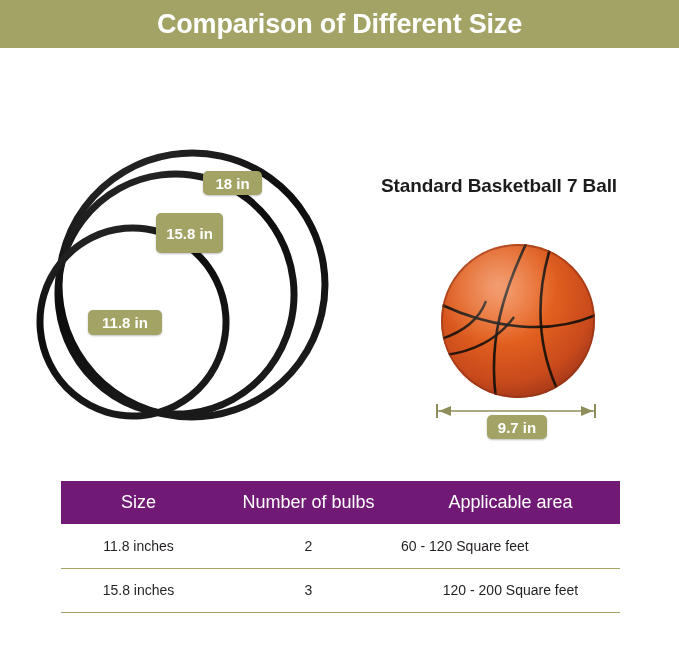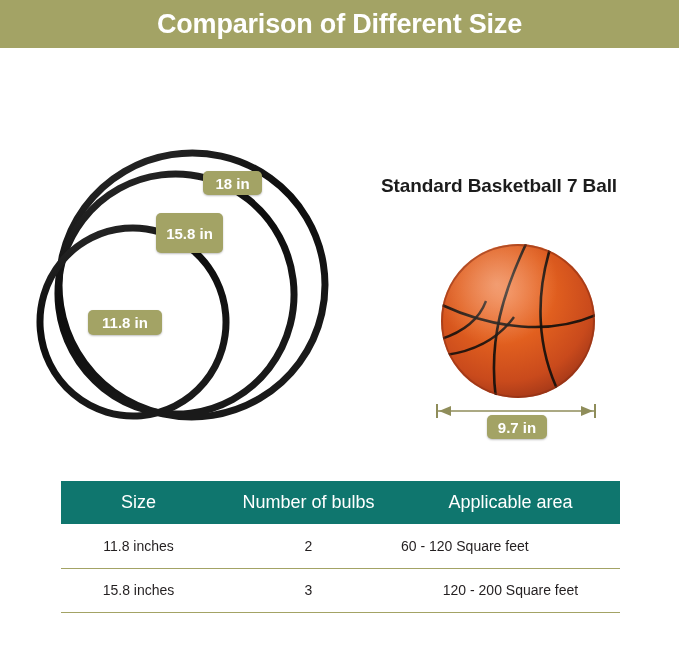--- a/index.html
+++ b/index.html
@@ -133,21 +133,21 @@
       <polygon points="14,11 26,6 26,16" fill="#8f8d5a"></polygon>
       <polygon points="168,11 156,6 156,16" fill="#8f8d5a"></polygon>
     </svg>
   </div>
 
   <div class="pill pill-97">9.7 in</div>
 
   <div style="position:absolute;left:61px;top:481px;width:559px;">
     <table style="border-collapse:collapse;width:559px;table-layout:fixed;">
       <thead>
-        <tr style="background:#0f766e;height:43px;">
+        <tr style="background:#701a75;height:43px;">
           <th style="width:155px;color:#ffffff;font-size:18px;font-weight:normal;text-align:center;padding:0;">Size</th>
           <th style="width:185px;color:#ffffff;font-size:18px;font-weight:normal;text-align:center;padding:0;">Number of bulbs</th>
           <th style="width:219px;color:#ffffff;font-size:18px;font-weight:normal;text-align:center;padding:0;">Applicable area</th>
         </tr>
       </thead>
       <tbody>
         <tr style="height:44px;border-bottom:1.5px solid #a3a365;">
           <td style="font-size:14px;color:#231f20;text-align:center;padding:0;">11.8 inches</td>
           <td style="font-size:14px;color:#231f20;text-align:center;padding:0;">2</td>
           <td style="font-size:14px;color:#231f20;padding:0;">60 - 120 Square feet</td>

